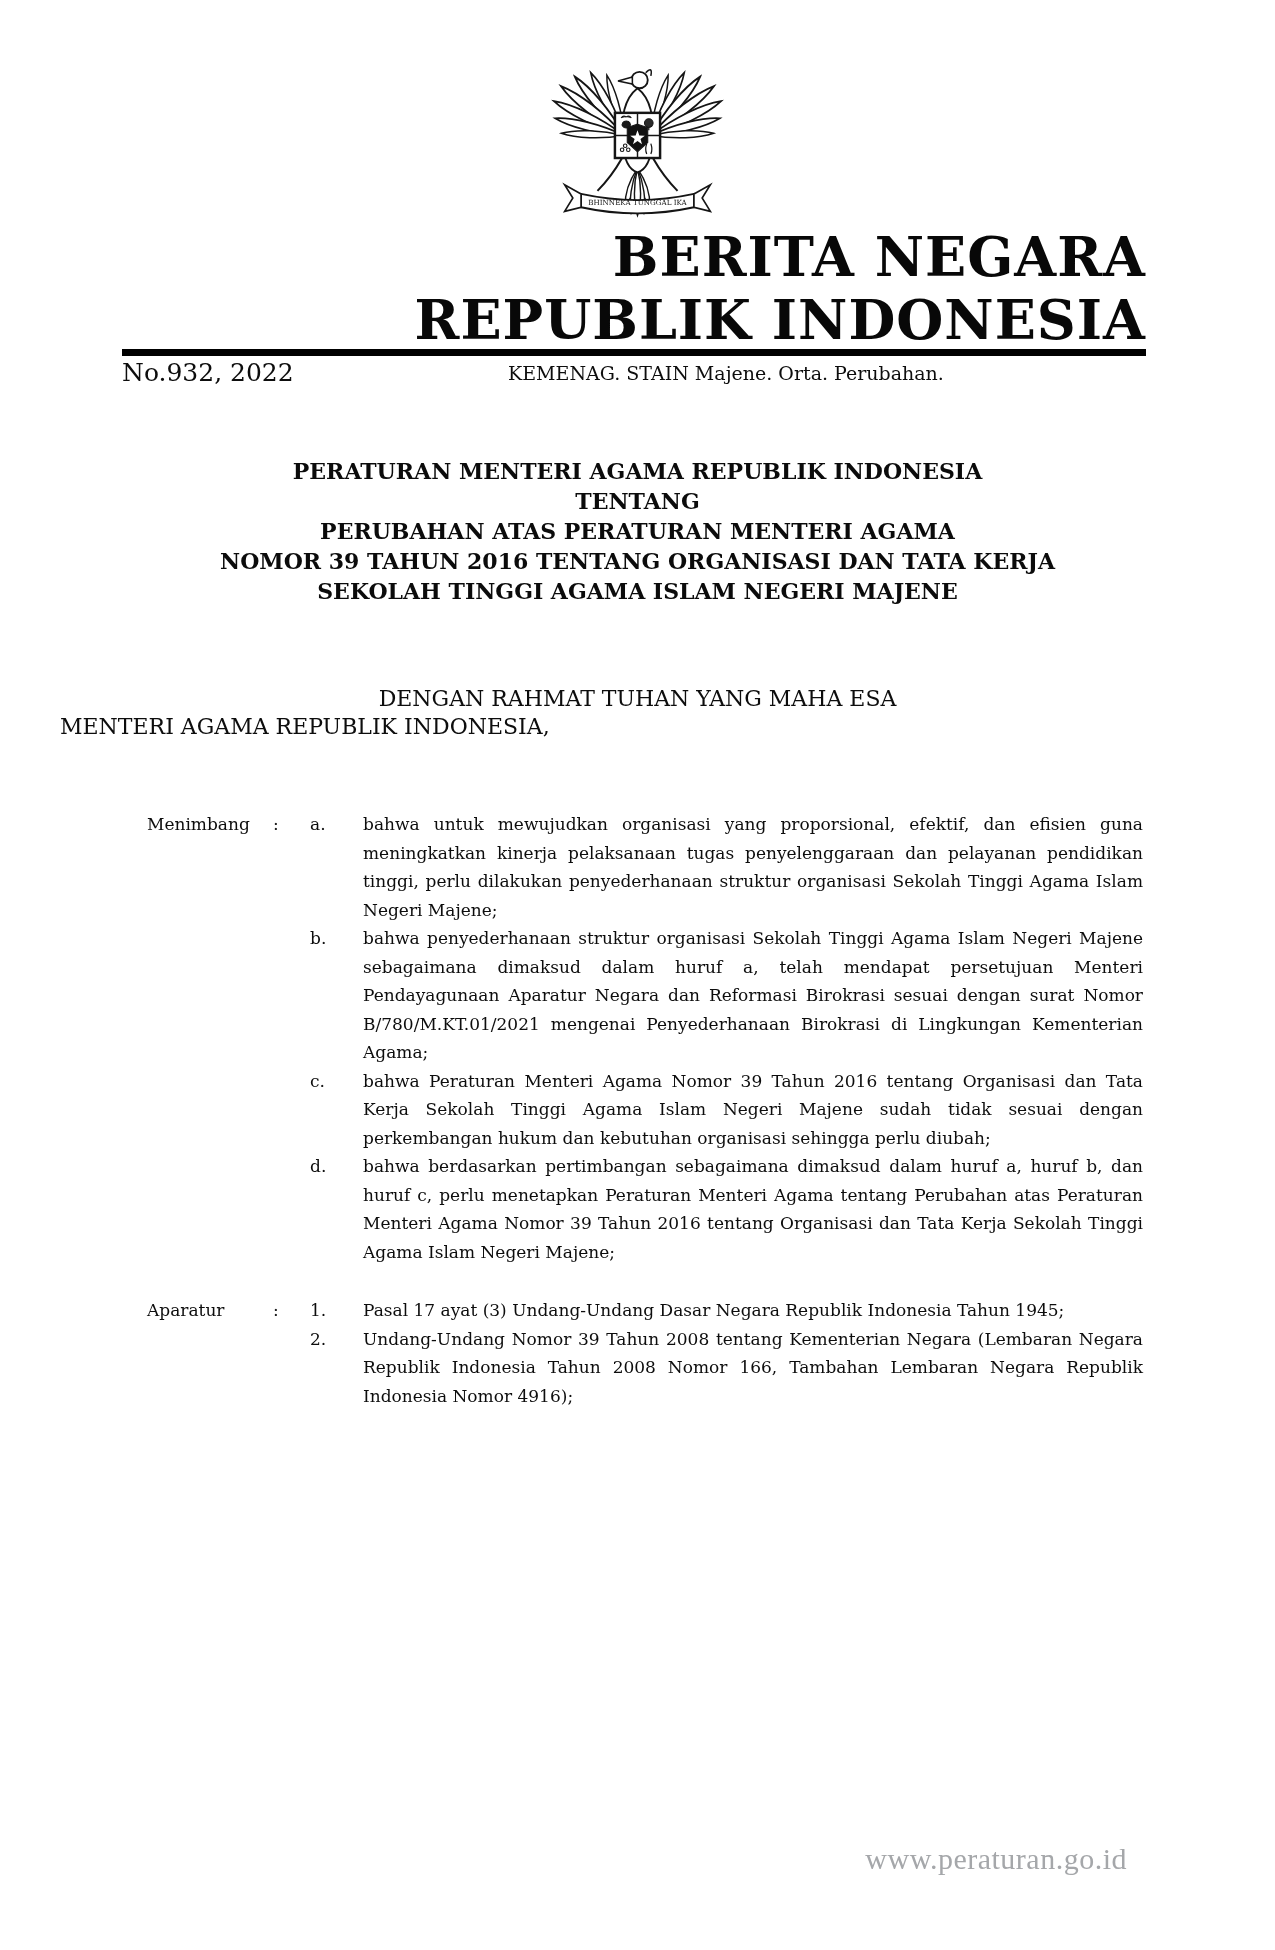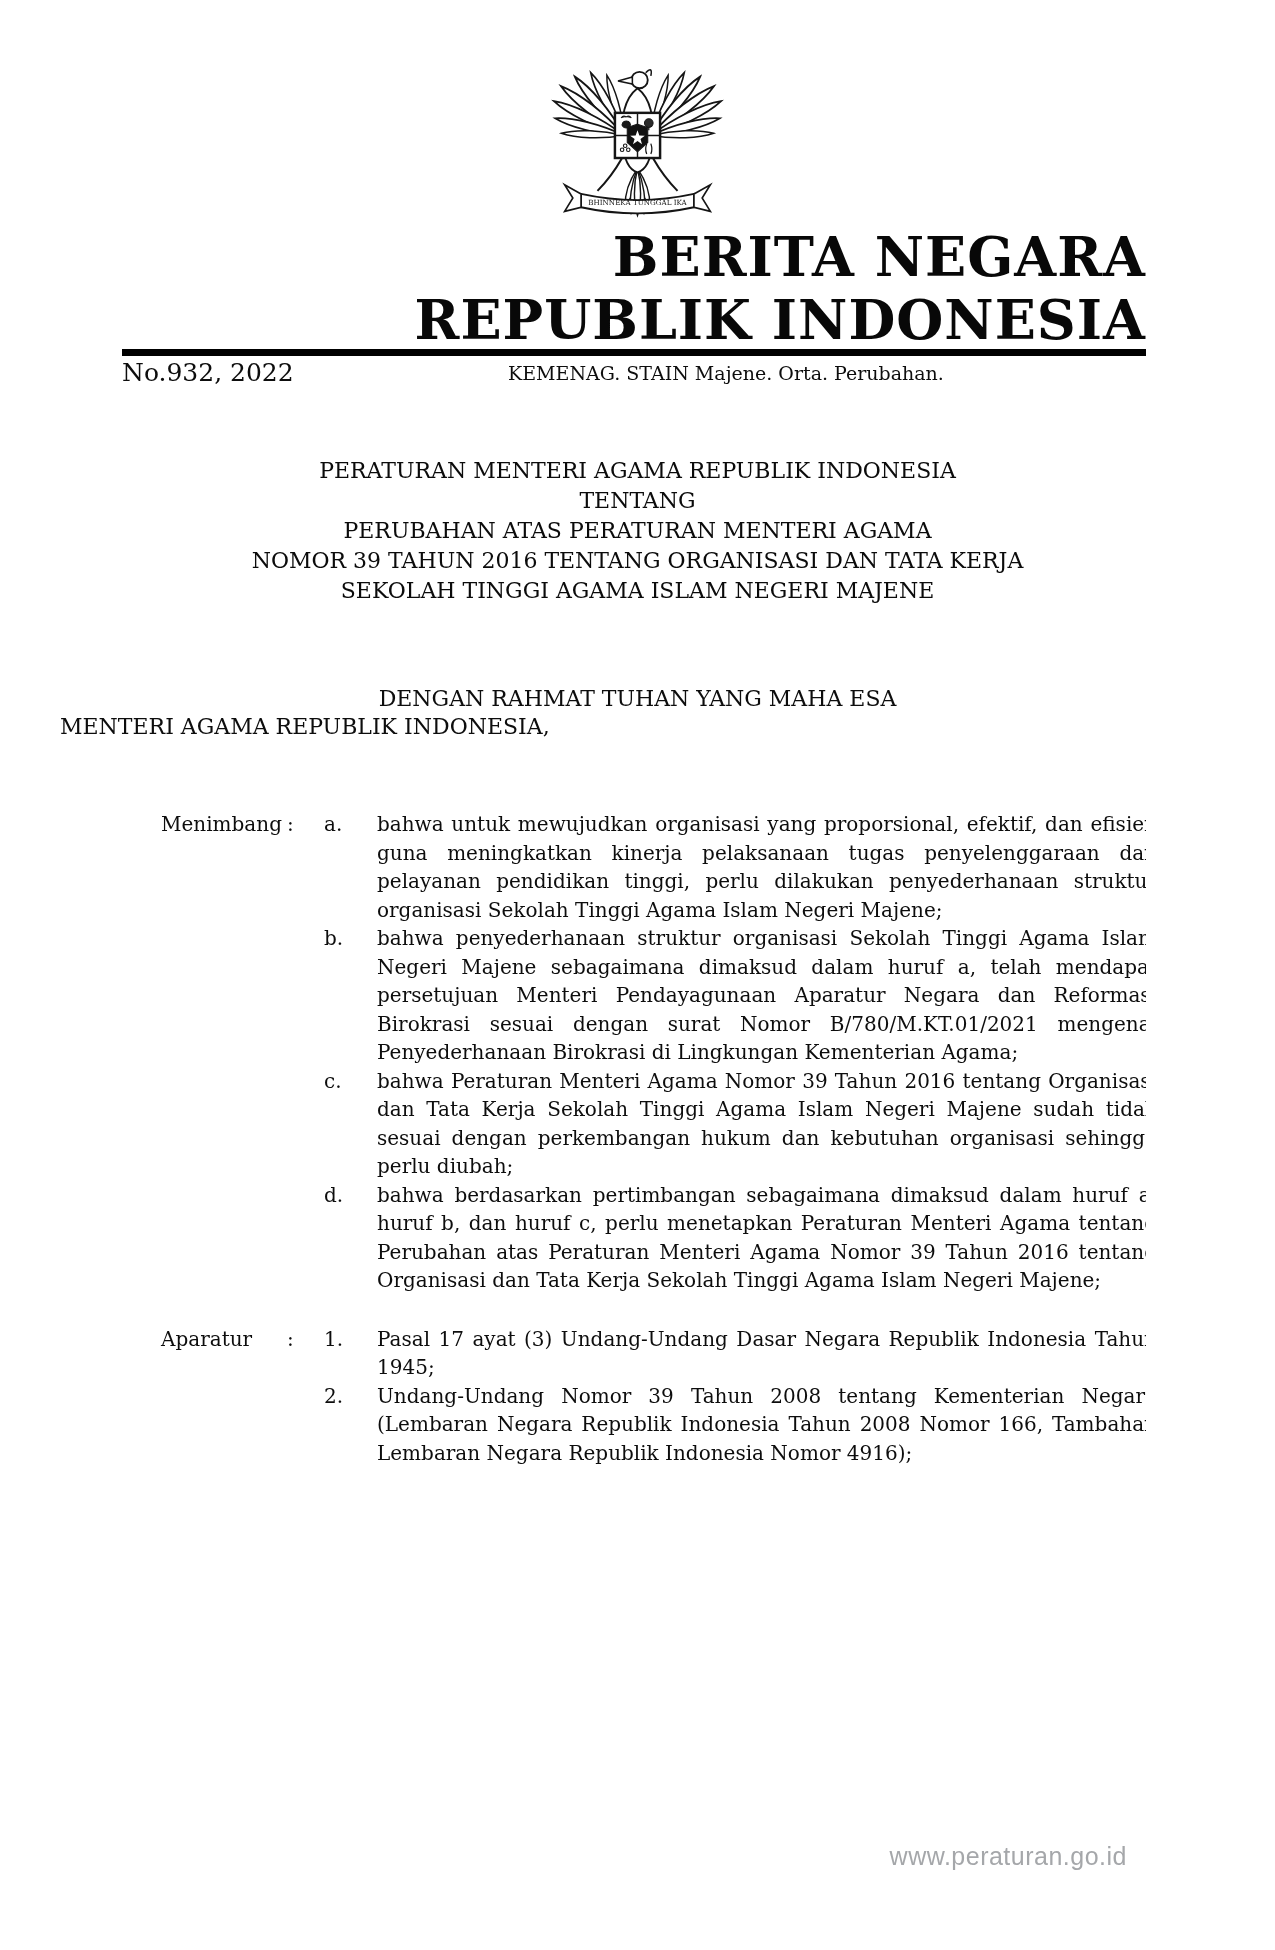--- a/index.html
+++ b/index.html
@@ -65,20 +65,21 @@
   
   .title-block {
     position:absolute;
     top:456px;
     left:60px;
     width:1155px;
     text-align:center;
     font-size:22px;
     line-height:30px;
     color:#0b0b0b;
+    font-weight:bold;
   }
   .invocation {
     position:absolute;
     top:658px;
     left:60px;
     width:1155px;
     text-align:center;
     font-size:22px;
     line-height:26px;
     margin-top:28px;
@@ -91,44 +92,43 @@
     font-size:22px;
     line-height:26px;
   }
 
   
   .body-sections {
     position:absolute;
     top:810px;
     left:147px;
     width:996px;
-    font-size:20px;
+    font-size:17px;
     line-height:28.5px;
-    margin-left:14px;
   }
   .section {
     display:grid;
     grid-template-columns:126px 37px 53px 780px;
   }
   .section + .section { margin-top:30px; }
   .sec-label  { grid-column:1; grid-row:1; }
   .sec-colon  { grid-column:2; grid-row:1; }
   .item-marker { grid-column:3; }
   .item-text   { grid-column:4; text-align:justify; }
   .r1 { grid-row:1; } .r2 { grid-row:2; } .r3 { grid-row:3; } .r4 { grid-row:4; }
 
   
   .footer-watermark {
     position:absolute;
     top:1842px;
     left:815px;
     width:312px;
     text-align:right;
-    font-family:Liberation Sans, sans-serif;
-    font-size:25px;
+    font-family:Liberation Serif, serif;
+    font-size:30px;
     letter-spacing:0.5px;
     color:#a5a7aa;
   }
 </style>
 </head>
 <body>
 
 <div class="page">
 
   <div class="emblem">

